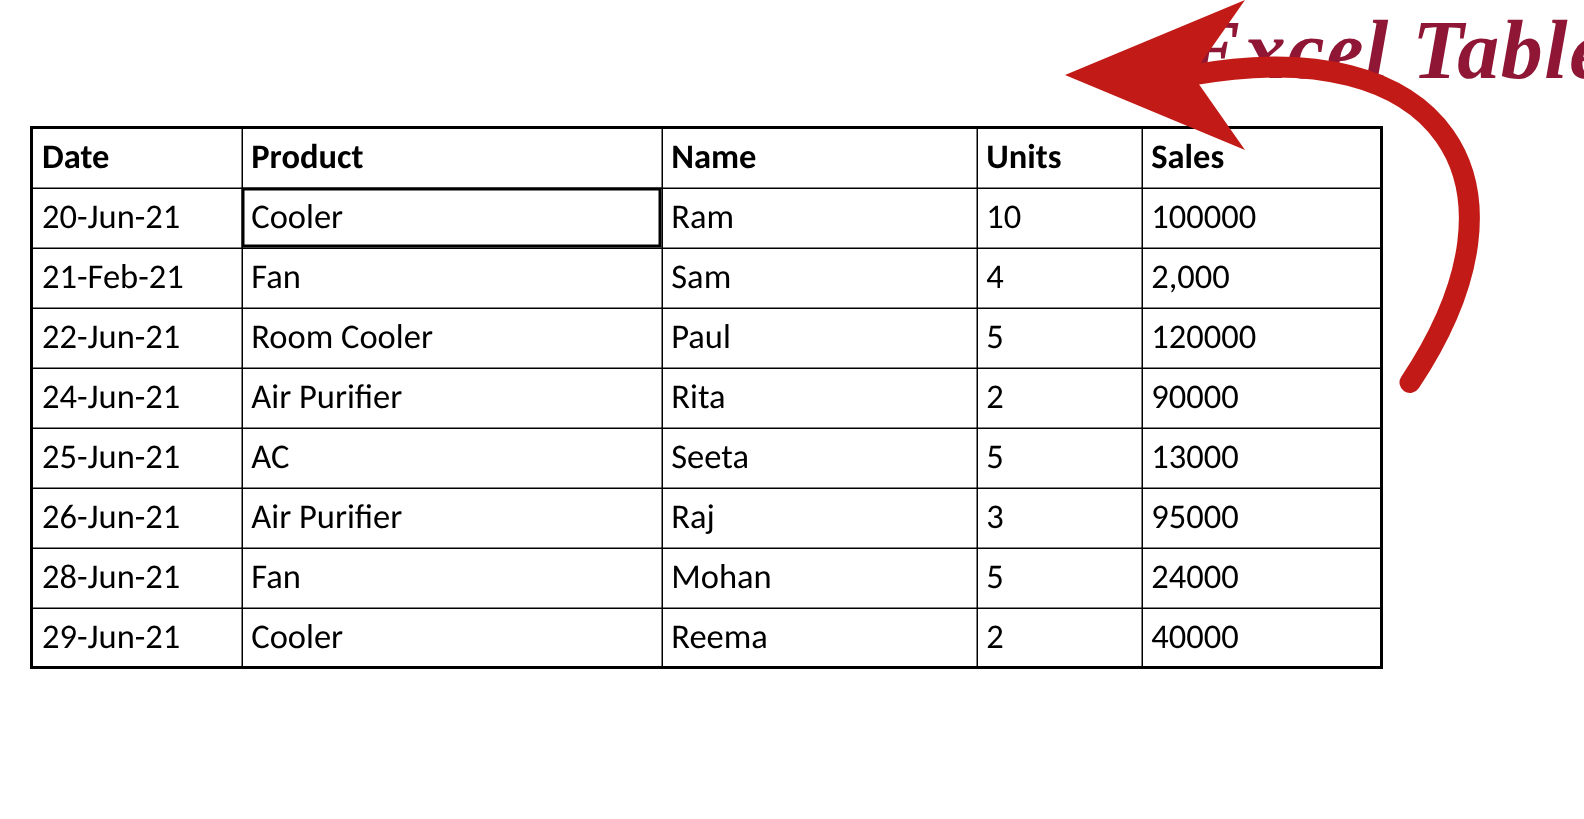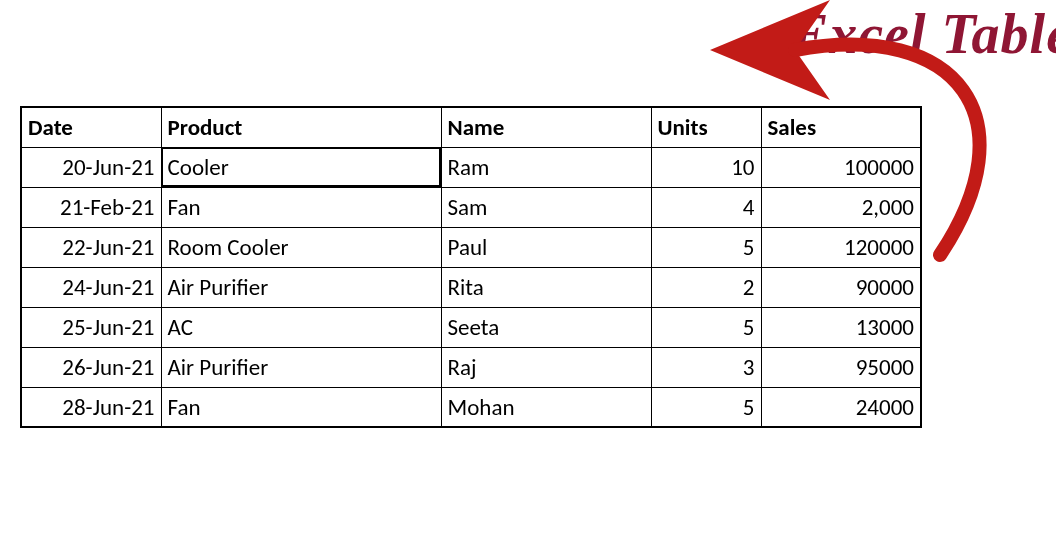--- a/index.html
+++ b/index.html
@@ -22,21 +22,21 @@
     font-family:"Segoe Script","Brush Script MT","Comic Sans MS",cursive;
     font-size:56px;
     font-style:italic;
     font-weight:600;
     color:#8F1634;
     letter-spacing:1px;
   }
   table.excel{
     position:absolute;
     left:20px;
-    top:106px;
+    top:84px;
     border-collapse:collapse;
     table-layout:fixed;
     border:2px solid #000;
   }
   table.excel th, table.excel td{
     border:1px solid #000;
     height:40px;
     padding:0 6px;
     font-size:23px;
     color:#000;
@@ -48,21 +48,21 @@
   table.excel th{
     font-weight:700;
     text-align:left;
   }
   col.c-date   { width:140px; }
   col.c-product{ width:280px; }
   col.c-name   { width:210px; }
   col.c-units  { width:110px; }
   col.c-sales  { width:160px; }
 
-  td.right{ text-align:right; }
+  td.right{ }
   td.left { text-align:left;margin-left:16px;  }
 
   
   td.selected{
     outline:2px solid #000;
     outline-offset:-2px;
   }
 
   
   .arrow{
@@ -139,20 +139,27 @@
       <td class="right">3</td>
       <td class="right">95000</td>
     </tr>
     <tr>
       <td class="right">28-Jun-21</td>
       <td class="left">Fan</td>
       <td class="left">Mohan</td>
       <td class="right">5</td>
       <td class="right">24000</td>
     </tr>
+    <tr>
+      <td class="right">29-Jun-21</td>
+      <td class="left">Cooler</td>
+      <td class="left">Reema</td>
+      <td class="right">2</td>
+      <td class="right">40000</td>
+    </tr>
   </tbody>
 </table>
 
 <svg class="arrow" viewBox="0 0 350 280">
 
   <polygon points="10,50 130,0 95,50 130,100" fill="#C21B17"></polygon>
 
   <path d="M95,50 C260,20 330,120 240,255" fill="none" stroke="#C21B17" stroke-width="14" stroke-linecap="round"></path>
 </svg>
 

